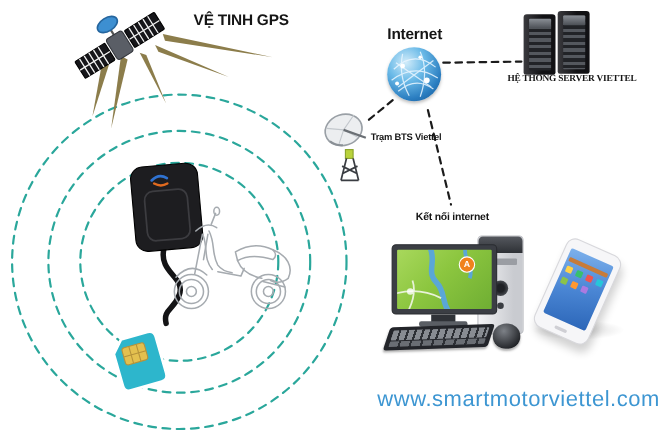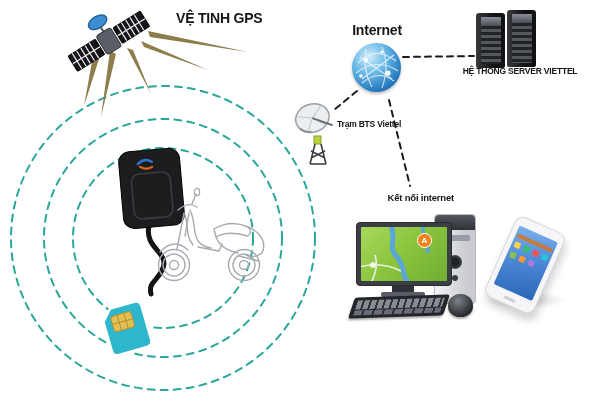--- a/index.html
+++ b/index.html
@@ -8,23 +8,23 @@
     font-family:"Liberation Sans", sans-serif;
   }
   svg{display:block;}
   .layer{position:absolute;left:0;top:0;}
   .label{
     position:absolute;color:#151515;font-weight:700;line-height:1.1;
     letter-spacing:-0.2px;white-space:nowrap;
   }
   .lbl-satellite{left:176px;top:11px;font-size:14px;}
   .lbl-internet{left:352px;top:23px;width:50px;text-align:center;font-size:14px;}
-  .lbl-server{left:460px;top:67px;width:120px;text-align:center;font-size:8.5px;}
+  .lbl-server{left:460px;top:67px;width:120px;text-align:center;font-size:8.5px;font-family:Liberation Serif, serif;}
   .lbl-bts{left:337px;top:120px;font-size:8.5px;text-align:right;}
-  .lbl-ketnoi{left:378px;top:193px;width:76px;text-align:right;font-size:9.5px;}
+  .lbl-ketnoi{left:378px;top:193px;width:76px;text-align:left;font-size:9.5px;}
   .lbl-website{
     position:absolute;left:343px;top:352px;font-size:20px;font-weight:400;
     color:#3d96d2;letter-spacing:0.5px;
   }
 
   
   .globe{
     position:absolute;left:352px;top:43px;width:49px;height:49px;border-radius:50%;
     background:radial-gradient(circle at 35% 28%, #d2ecfa 0%, #6cbbe8 35%, #2a7dc0 70%, #14508c 100%);
     box-shadow:0 2px 3px rgba(0,0,0,0.25);
@@ -266,14 +266,15 @@
       </div>
       <div class="home"></div>
     </div>
   </div>
 
   <div class="label lbl-satellite">VỆ TINH GPS</div>
   <div class="label lbl-internet">Internet</div>
   <div class="label lbl-server">HỆ THỐNG SERVER VIETTEL</div>
   <div class="label lbl-bts">Trạm BTS Viettel</div>
   <div class="label lbl-ketnoi">Kết nối internet</div>
+  <div class="lbl-website">www.smartmotorviettel.com</div>
 
 </div>
 
 </body></html>

